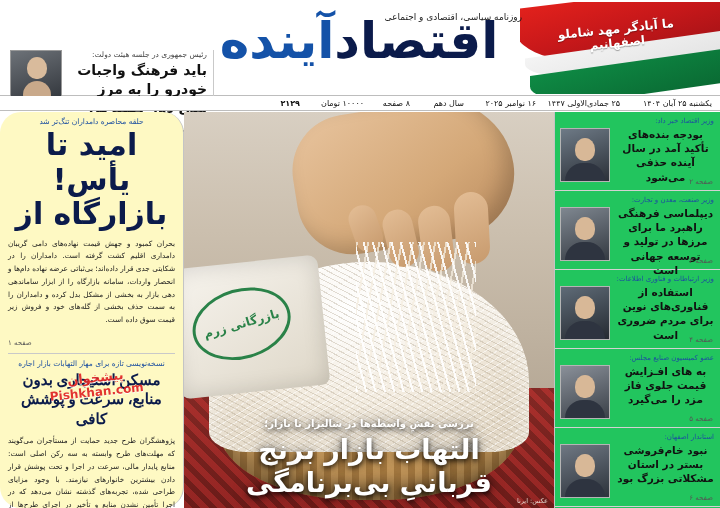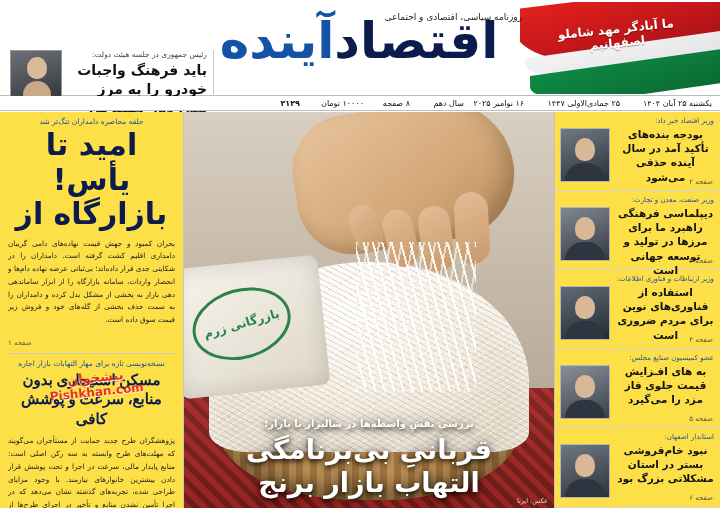--- a/index.html
+++ b/index.html
@@ -159,21 +159,21 @@
     white-space: nowrap;
   }
   .dd-issue { right: 286px; font-weight: bold; letter-spacing: 1px; }
 
   
   .sidebar {
     position: absolute;
     top: 112px; right: 0;
     width: 166px; height: 396px;
     border-left: 1px solid #c4c4c4;
-    background: #fde047;
+    background: #22c55e;
   }
   .side-item {
     position: relative;
     height: 79px;
     padding: 5px 6px 4px 6px;
     border-bottom: 1px solid #d2d2d2;
   }
   .side-item:last-child { border-bottom: none; }
   .si-kicker {
     font-size: 7px; color: #1c4fa0;
@@ -336,22 +336,23 @@
     font-weight: bold;
     line-height: 1.22;
   }
 
   
   .rightcol {
     position: absolute;
     top: 112px; left: 0;
     width: 184px; height: 396px;
     border-right: 1px solid #c4c4c4;
-    background: #fde047;
+    background: #fef9c3;
     padding: 0 8px;
+    border-radius: 21px;
   }
   .rc-kicker {
     font-size: 7.5px; color: #1c4fa0;
     text-align: center; margin-top: 5px;
   }
   .rc-head {
     font-size: 30px; font-weight: bold;
     color: #0b1b4b; text-align: center;
     line-height: 1.15; margin-top: 2px;
   }
@@ -416,21 +417,21 @@
       <div class="lead-portrait"></div>
       <div class="lb-kicker">رئیس جمهوری در جلسه هیئت دولت:</div>
       <div class="lb-title">باید فرهنگ واجبات خودرو را به مرز ملی دور گسترش دهیم</div>
       <div class="lb-page">صفحه ۳</div>
     </div>
   </div>
 
   <div class="datebar">
     <span class="dd" style="right:8px">یکشنبه ۲۵ آبان ۱۴۰۴</span>
     <span class="dd" style="right:100px">۲۵ جمادی‌الاولی ۱۴۴۷</span>
-    <span class="dd" style="right:196px">۱۶ نوامبر ۲۰۲۵</span>
+    <span class="dd" style="right:184px">۱۶ نوامبر ۲۰۲۵</span>
     <span class="dd" style="right:256px">سال دهم</span>
     <span class="dd" style="right:310px">۸ صفحه</span>
     <span class="dd" style="right:356px">۱۰۰۰۰ تومان</span>
     <span class="dd dd-issue" style="right:420px">۲۱۲۹</span>
   </div>
 
   <div class="sidebar">
 
     <div class="side-item">
       <div class="si-kicker">وزیر اقتصاد خبر داد:</div>
@@ -509,22 +510,22 @@
         <div class="finger f1"></div>
         <div class="finger f2"></div>
         <div class="finger f3"></div>
         <div class="finger f4"></div>
       </div>
       <div class="falling"></div>
       <div class="photo-credit">عکس: ایرنا</div>
     </div>
     <div class="main-head">
       <div class="mh-kicker">بررسی نقشِ واسطه‌ها در شالیزار تا بازار؛</div>
+      <div class="mh-title">التهاب بازار برنج</div>
       <div class="mh-title">قربانیِ بی‌برنامگی</div>
-      <div class="mh-title">التهاب بازار برنج</div>
     </div>
   </div>
 
   <div class="rightcol">
 
     <div>
       <div class="rc-kicker">حلقه محاصره دامداران تنگ‌تر شد</div>
       <div class="rc-head">
         <span class="l2">امید تا یأس!</span>
         <span class="l2">بازارگاه از</span>

